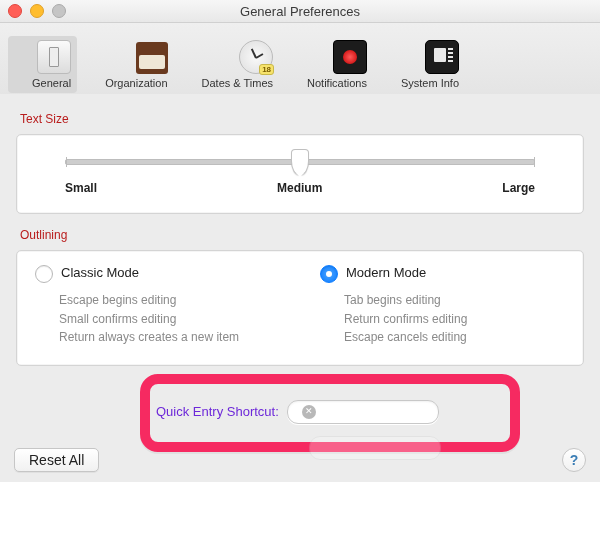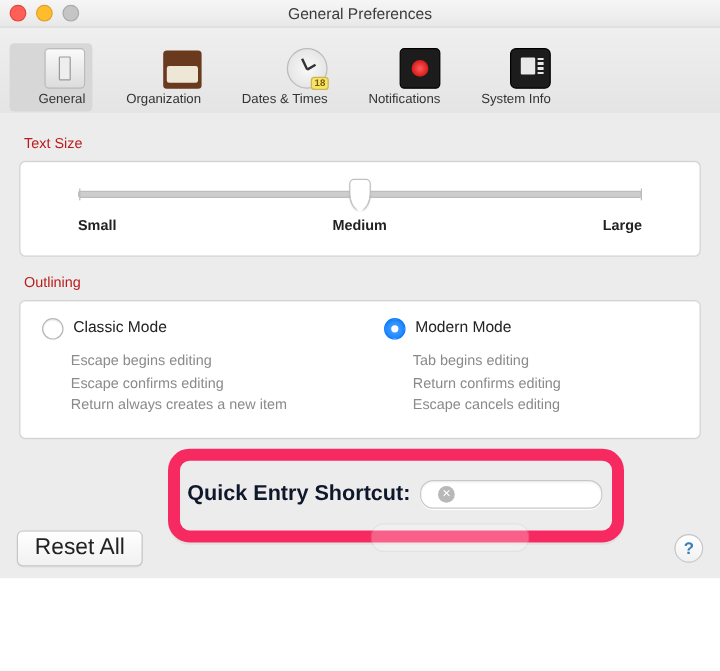--- a/index.html
+++ b/index.html
@@ -57,32 +57,32 @@
   .radio-row{display:flex;align-items:flex-start;gap:8px;font-size:13px;color:#222;margin-bottom:8px;}
   .radio{width:16px;height:16px;border-radius:50%;background:#fff;border:1px solid #b8b8b8;display:flex;align-items:center;justify-content:center;box-shadow:inset 0 1px 1px rgba(0,0,0,.08);}
   .radio.checked{background:radial-gradient(#4aa3ff,#0a7bff);border-color:#0a7bff;}
   .radio.checked::after{content:"";width:6px;height:6px;border-radius:50%;background:#fff;}
   .hintlist{margin-left:24px;font-size:12px;color:#8a8a8a;line-height:1.55;}
   
   
   .capture-area{position:relative;height:100px;}
   .highlight{position:absolute;left:124px;top:-6px;width:360px;height:58px;border:10px solid #f62a61;border-radius:18px;box-shadow:0 2px 0 rgba(0,0,0,.05);}
   .cap-inner{position:absolute;left:140px;top:20px;display:flex;align-items:center;gap:8px;}
-  .cap-label{font-size:18px;color:#0f172a;font-weight:bold;}
+  .cap-label{font-size:13px;color:#6d28d9;}
   .shortcut-field{width:130px;height:22px;background:#fff;border:1px solid #c8c8c8;border-radius:11px;display:flex;align-items:center;padding:0 6px 0 14px;box-shadow:0 1px 0 #fff, inset 0 1px 2px rgba(0,0,0,.06);}
   .shortcut-text{flex:1;text-align:center;font-size:12px;color:#333;}
   .clear-btn{width:14px;height:14px;border-radius:50%;background:#b8b8b8;display:flex;align-items:center;justify-content:center;}
   .clear-btn::after{content:"✕";color:#fff;font-size:9px;line-height:1;}
   .hidden-row{position:absolute;left:140px;top:56px;display:flex;align-items:center;gap:8px;opacity:.25;color:#e43;}
   .hidden-label{font-size:13px;color:#e43;letter-spacing:.5px;text-shadow:0 0 4px #f62a61;overflow:hidden;white-space:nowrap;width:145px;}
   .hidden-field{width:130px;height:22px;background:#fff;border:1px solid #c8c8c8;border-radius:11px;}
   
   
   .footer{position:absolute;left:0;right:0;bottom:0;padding:10px 14px;display:flex;align-items:center;}
-  .btn{background:linear-gradient(#ffffff,#f1f1f1);border:1px solid #c6c6c6;border-radius:5px;padding:3px 14px;font-size:19px;color:#222;box-shadow:0 1px 0 rgba(0,0,0,.05);}
+  .btn{background:linear-gradient(#ffffff,#f1f1f1);border:1px solid #c6c6c6;border-radius:5px;padding:3px 14px;font-size:14px;color:#222;box-shadow:0 1px 0 rgba(0,0,0,.05);}
   .helpbtn{margin-left:auto;width:22px;height:22px;border-radius:50%;border:1px solid #c6c6c6;display:flex;align-items:center;justify-content:center;background:linear-gradient(#ffffff,#f1f1f1);color:#3a7db5;font-weight:600;font-size:14px;}
 </style>
 </head>
 <body>
 
 <div class="window">
 
   <div class="titlebar">
     <div class="traffic">
       <div class="tlight tl-red"></div>
@@ -140,21 +140,21 @@
       <div class="section-label">Outlining</div>
       <div class="group shadowline">
         <div class="modes">
           <div class="mode-col">
             <div class="radio-row">
               <span class="radio"></span>
               <span>Classic Mode</span>
             </div>
             <div class="hintlist">
               <div>Escape begins editing</div>
-              <div>Escape confirms editing</div>
+              <div>Small confirms editing</div>
               <div>Return always creates a new item</div>
             </div>
           </div>
           <div class="mode-col">
             <div class="radio-row">
               <span class="radio checked"></span>
               <span>Modern Mode</span>
             </div>
             <div class="hintlist">
               <div>Tab begins editing</div>

